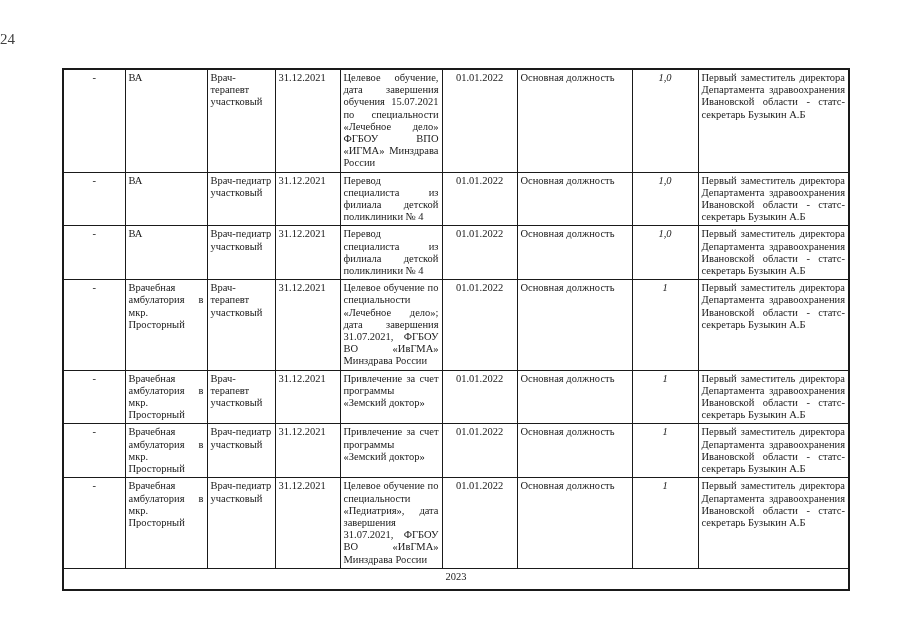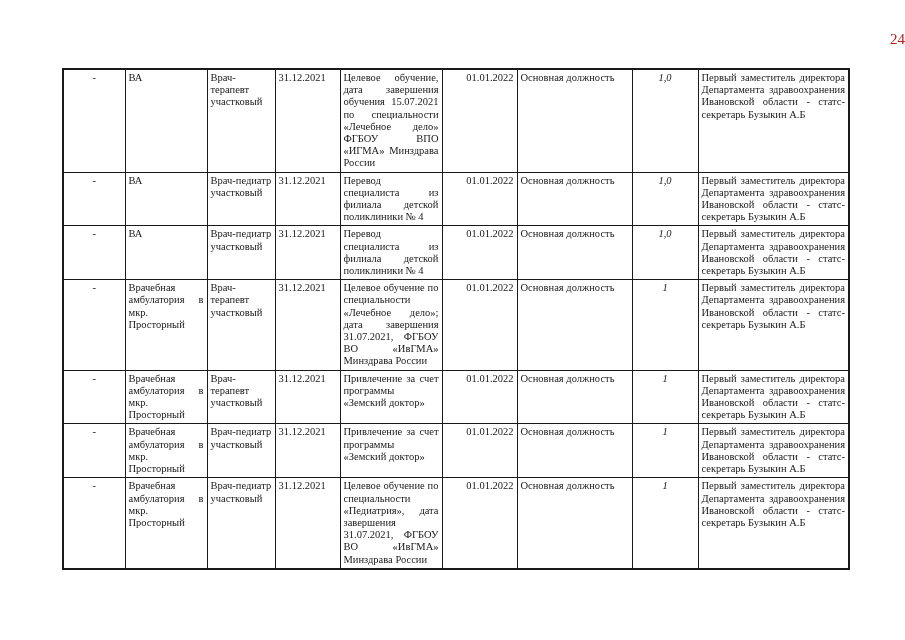--- a/index.html
+++ b/index.html
@@ -12,23 +12,23 @@
     width: 905px;
     height: 640px;
     font-family: "Liberation Serif", serif;
     color: #1a1a1a;
   }
   .page-number {
     position: absolute;
     top: 31px;
     left: 0;
     width: 905px;
-    text-align: right;
+    text-align: left;
     font-size: 15px;
-    color: #b91c1c;
+    color: #404040;
   }
   table.report {
     position: absolute;
     left: 62px;
     top: 68px;
     width: 786px;
     border-collapse: collapse;
     table-layout: fixed;
     border: 2px solid #1a1a1a;
   }
@@ -49,21 +49,21 @@
   tr.r5 td { height: 45px; }
   tr.r6 td { height: 45px; }
   tr.r7 td { height: 83px; }
   tr.rf td { height: 16px; }
   
   td.c1 { text-align: center; }
   td.c2 { text-align: justify; }
   td.c3 { text-align: justify; margin-left: 32px; }
   td.c4 { text-align: left; }
   td.c5 { text-align: justify; }
-  td.c6 { text-align: right; margin-top: 36px; }
+  td.c6 { text-align: center; margin-top: 36px; }
   td.c7 { text-align: left; margin-top: 36px; }
   td.c8 { text-align: center; font-style: italic; }
   td.c9 { text-align: justify; }
   td.footer-cell {
     text-align: center;
     font-size: 11px;
     vertical-align: middle;
     padding: 1px 3px;
   }
 </style>
@@ -155,14 +155,17 @@
         <td class="c1">-</td>
         <td class="c2">Врачебная амбулатория в мкр. Просторный</td>
         <td class="c3">Врач-педиатр участковый</td>
         <td class="c4">31.12.2021</td>
         <td class="c5">Целевое обучение по специальности «Педиатрия», дата завершения 31.07.2021, ФГБОУ ВО «ИвГМА» Минздрава России</td>
         <td class="c6">01.01.2022</td>
         <td class="c7">Основная должность</td>
         <td class="c8">1</td>
         <td class="c9">Первый заместитель директора Департамента здравоохранения Ивановской области - статс-секретарь Бузыкин А.Б</td>
       </tr>
+      <tr class="rf">
+        <td colspan="9" class="footer-cell">2023</td>
+      </tr>
     </tbody>
 </table>
 
 </body></html>

